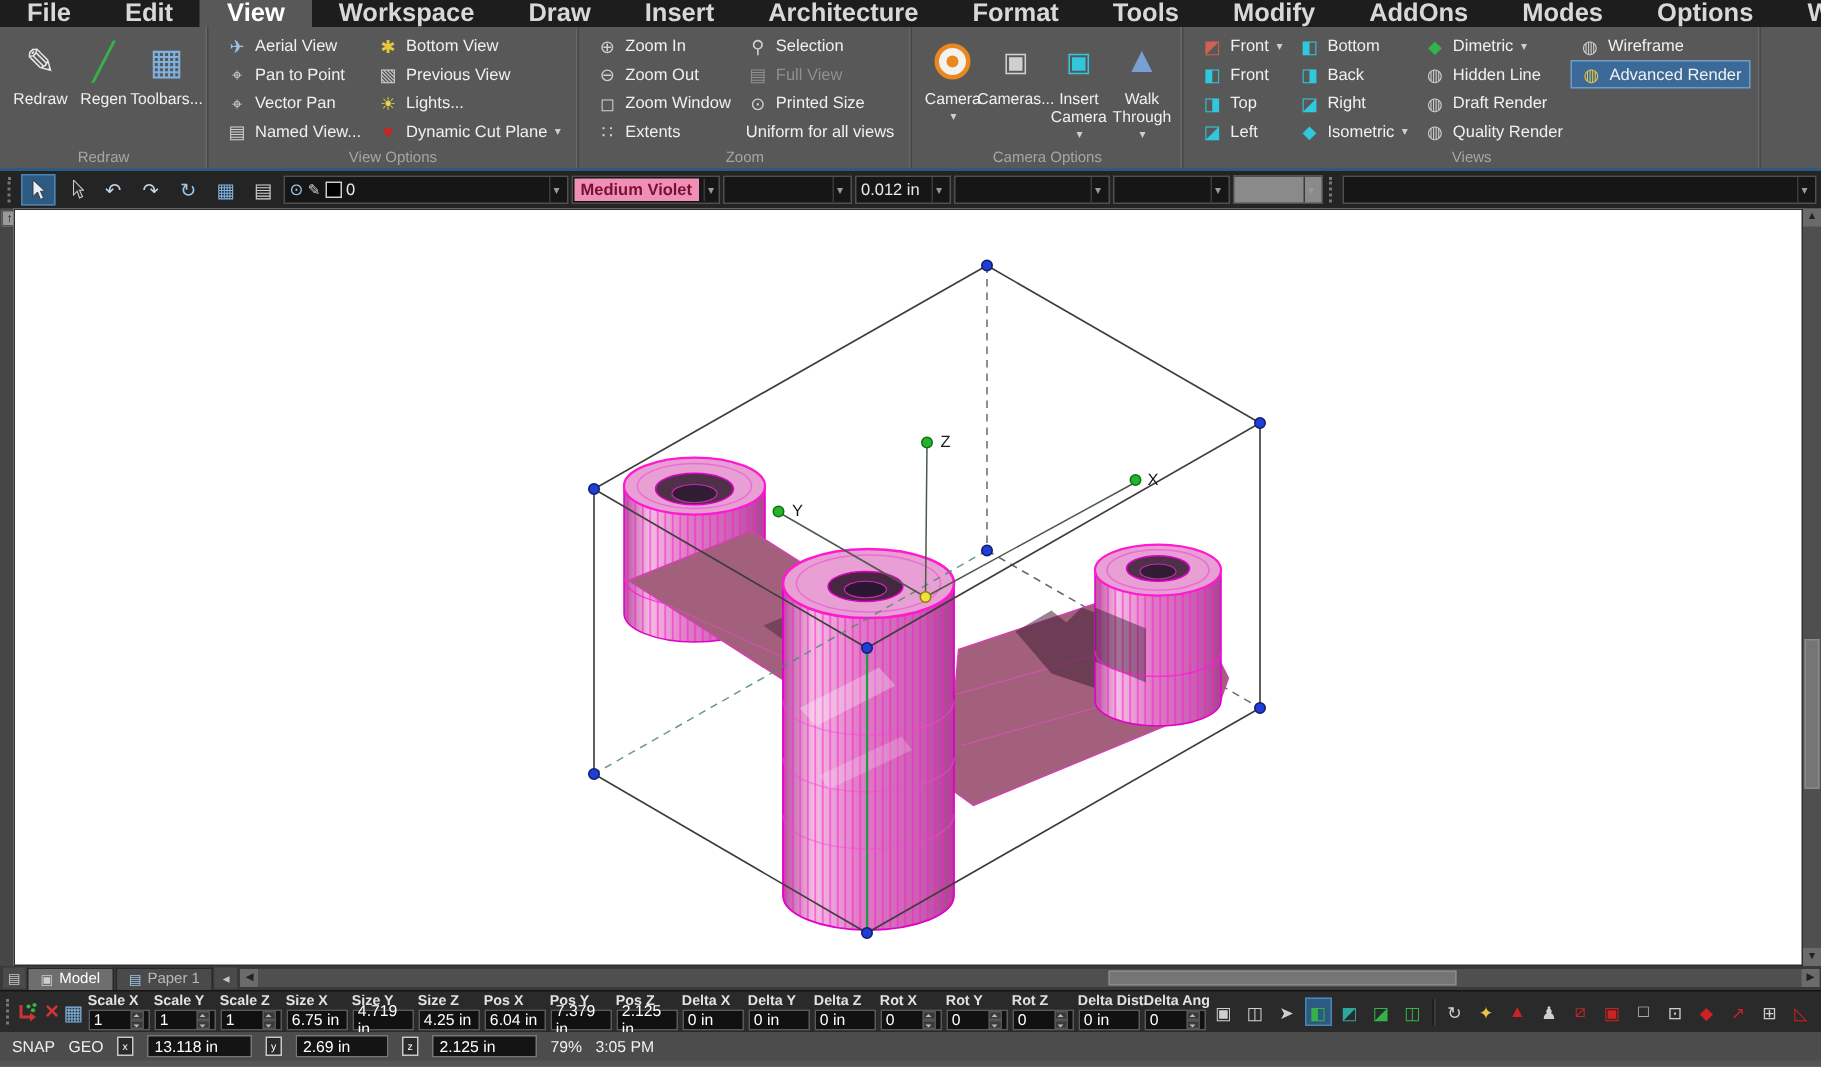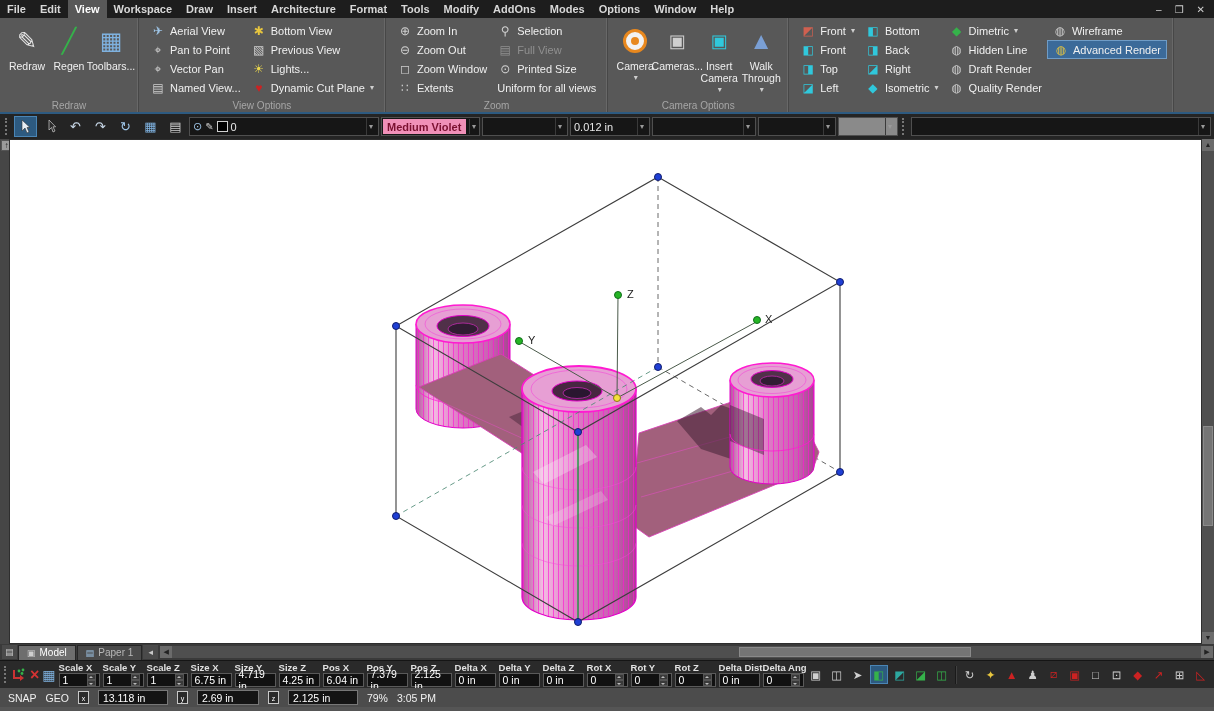--- a/index.html
+++ b/index.html
@@ -3,21 +3,21 @@
 <meta charset="utf-8">
 <style>
   * { margin:0; padding:0; box-sizing:border-box; }
   html,body { background:#333; }
   .app { width:1214px; height:711px; position:relative; background:#555;
          font-family:"Liberation Sans",sans-serif; font-size:11px; color:#e6e6e6;
          overflow:hidden; user-select:none; }
 
   
   .menubar { height:18px; background:#1d1d1d; display:flex; align-items:stretch; }
-  .menu-item { padding:0 7px; line-height:18px; font-weight:bold; font-size:11px; color:#d8d8d8; cursor:default; }
+  .menu-item { padding:0 18px; line-height:18px; font-weight:bold; font-size:17px; color:#d8d8d8; cursor:default; }
   .menu-item.active { background:#585858; color:#fff; }
   .win-controls { margin-left:auto; display:flex; gap:13px; align-items:center; padding-right:9px; color:#cfcfcf; font-size:10px; }
   .win-controls span { cursor:default; }
 
   
   .ribbon { height:96px; background:#585858; display:flex; border-bottom:2px solid #2d5a80; }
   .rgroup { position:relative; border-right:1px solid #474747; box-shadow:inset -1px 0 0 #686868; padding:3px 6px 14px 6px; }
   .rgroup-label { position:absolute; bottom:1px; left:0; right:0; text-align:center; font-size:10px; color:#a6a6a6; }
   .cols { display:flex; }
   .col { display:flex; flex-direction:column; }
@@ -333,20 +333,21 @@
           <div class="ritem">
             <span class="icn c-gray">◍</span>
             <span>Wireframe</span>
           </div>
           <div class="ritem selected">
             <span class="icn c-gold">◍</span>
             <span>Advanced Render</span>
           </div>
         </div>
       </div>
+      <div class="rgroup-label">Views</div>
     </div>
 
     <div style="flex:1"></div>
   </div>
 
   <div class="propbar">
     <div class="handle"></div>
     <div class="tbtn active">
       <svg width="10" height="14" viewBox="0 0 10 14">
         <polygon points="1,0 1,11 4,8 6,13 8,12 6,7.5 9,7.5" fill="#e8eef4" stroke="#333" stroke-width="0.6"></polygon>
@@ -383,21 +384,21 @@
 
     <div class="combo" style="width:99px; padding:1px">
       <span class="pinkbox">Medium Violet</span>
       <span class="arrow">▾</span>
     </div>
 
     <div class="combo" style="width:86px">
       <span class="arrow">▾</span>
     </div>
 
-    <div class="combo" style="width:80px">
+    <div class="combo" style="width:64px">
       <span>0.012 in</span>
       <span class="arrow">▾</span>
     </div>
 
     <div class="combo" style="width:104px">
       <span class="arrow">▾</span>
     </div>
     <div class="combo" style="width:78px">
       <span class="arrow">▾</span>
     </div>

